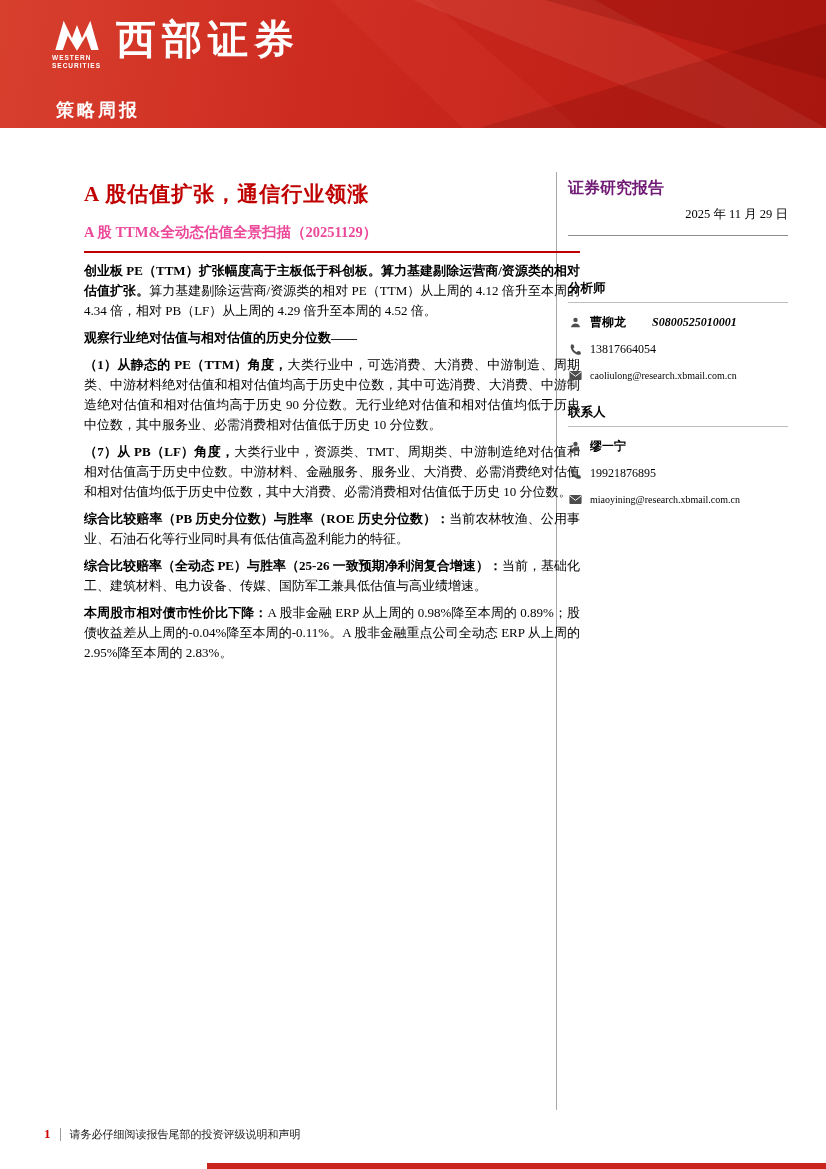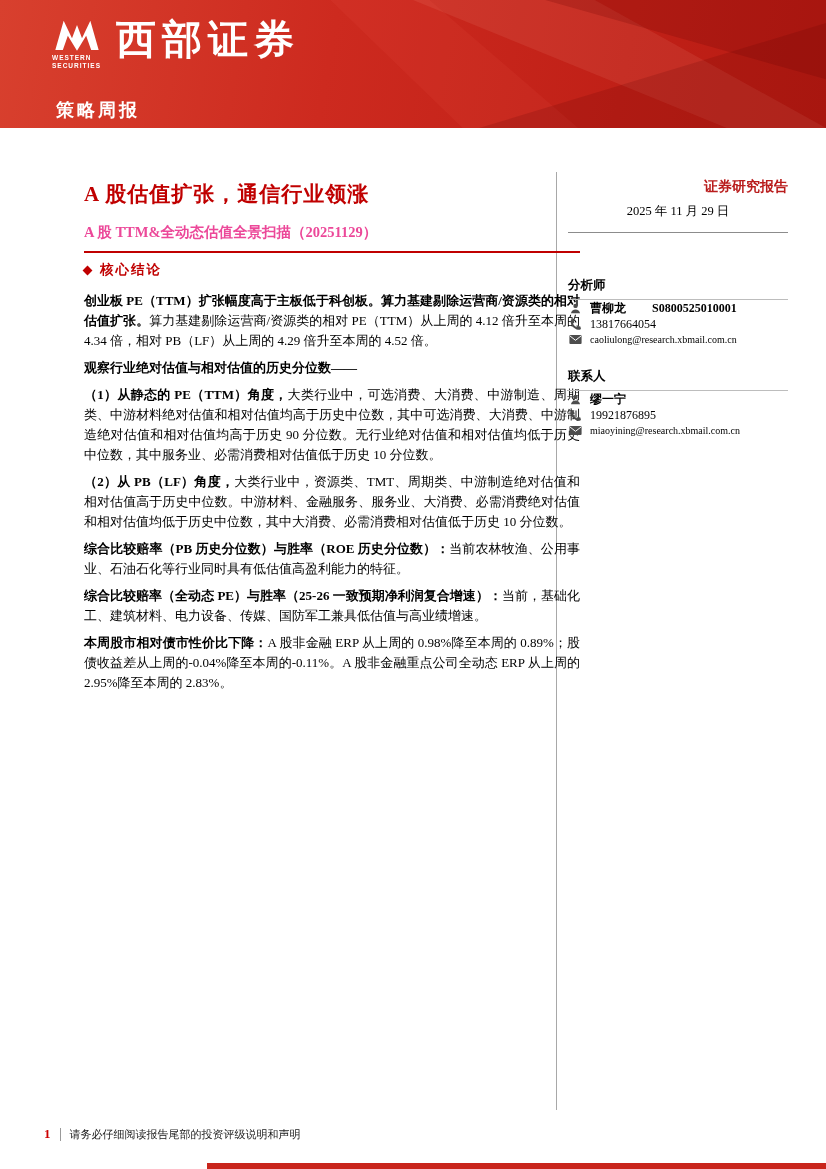--- a/index.html
+++ b/index.html
@@ -37,32 +37,32 @@
   .section-head { display:flex; align-items:center; gap:9px; color:#c00000;
     font-weight:bold; font-size:13.5px; letter-spacing:2px; margin:2px 0 12px 0; }
   .diamond { width:7px; height:7px; background:#c00000; transform:rotate(45deg); flex:0 0 auto; }
 
   .para { font-size:13px; line-height:20px; text-align:justify; margin:0 0 7px 0; }
   .para b { font-weight:bold; }
 
   
   .side-col { position:absolute; left:568px; top:178px; width:220px;
     font-family:"Liberation Serif","DejaVu Serif",serif; }
-  .report-label { color:#b91c1c; font-weight:bold; font-size:14px; text-align:right; }
-  .report-date { font-size:12.5px; text-align:center; margin-top:7px; }
+  .report-label { color:#701a75; font-weight:bold; font-size:16px; }
+  .report-date { font-size:12.5px; text-align:right; margin-top:7px; }
   .hr { height:1px; background:#8c8c8c; margin-top:12px; }
   .hr.light { background:#bdbdbd; margin-top:5px; }
   .side-section-title { font-size:12.5px; font-weight:bold; margin-top:44px; }
   .side-section-title.second { margin-top:22px; }
-  .p-row { display:flex; align-items:center; gap:8px; font-size:12px; }
+  .p-row { display:flex; align-items:center; gap:8px; margin-top:11px; font-size:12px; }
   .p-row .icon { width:14px; height:14px; flex:0 0 auto; display:inline-flex;
     align-items:center; justify-content:center; }
   .p-row .icon svg { width:13px; height:13px; }
   .p-name { font-weight:bold; }
-  .p-cert { font-weight:bold; margin-left:18px; font-family:"Liberation Serif",serif; }
+  .p-cert { font-weight:bold; margin-left:18px; font-family:"Liberation Serif",serif;font-style:italic; }
   .p-email { font-size:10px; }
 
   
   .footer { position:absolute; left:44px; top:1126px; display:flex; align-items:center; gap:9px; }
   .page-num { color:#cc0000; font-weight:bold; font-size:13px; }
   .footer-divider { width:1px; height:13px; background:#9a9a9a; }
   .footer-text { font-size:11px; color:#1a1a1a; }
 
   .bottom-bar { position:absolute; left:207px; bottom:0; width:619px; height:6px; background:#c9251c; }
 </style>
@@ -90,29 +90,25 @@
 
   <div class="report-type">策略周报</div>
 </header>
 
 <div class="v-divider"></div>
 
 <main class="main-col">
   <h1 class="page-title">A 股估值扩张，通信行业领涨</h1>
   <h2 class="page-subtitle">A 股 TTM&amp;全动态估值全景扫描（20251129）</h2>
   <div class="red-rule"></div>
-  <div class="section-head">
-    <span class="diamond"></span>
-    <span>核心结论</span>
-  </div>
   <div id="paragraphs">
       <p class="para"><b>创业板 PE（TTM）扩张幅度高于主板低于科创板。算力基建剔除运营商/资源类的相对估值扩张。</b><span>算力基建剔除运营商/资源类的相对 PE（TTM）从上周的 4.12 倍升至本周的 4.34 倍，相对 PB（LF）从上周的 4.29 倍升至本周的 4.52 倍。</span></p>
       <p class="para"><b>观察行业绝对估值与相对估值的历史分位数——</b></p>
       <p class="para"><b>（1）从静态的 PE（TTM）角度，</b><span>大类行业中，可选消费、大消费、中游制造、周期类、中游材料绝对估值和相对估值均高于历史中位数，其中可选消费、大消费、中游制造绝对估值和相对估值均高于历史 90 分位数。无行业绝对估值和相对估值均低于历史中位数，其中服务业、必需消费相对估值低于历史 10 分位数。</span></p>
-      <p class="para"><b>（2）从 PB（LF）角度，</b><span>大类行业中，资源类、TMT、周期类、中游制造绝对估值和相对估值高于历史中位数。中游材料、金融服务、服务业、大消费、必需消费绝对估值和相对估值均低于历史中位数，其中大消费、必需消费相对估值低于历史 10 分位数。</span></p>
+      <p class="para"><b>（7）从 PB（LF）角度，</b><span>大类行业中，资源类、TMT、周期类、中游制造绝对估值和相对估值高于历史中位数。中游材料、金融服务、服务业、大消费、必需消费绝对估值和相对估值均低于历史中位数，其中大消费、必需消费相对估值低于历史 10 分位数。</span></p>
       <p class="para"><b>综合比较赔率（PB 历史分位数）与胜率（ROE 历史分位数）：</b><span>当前农林牧渔、公用事业、石油石化等行业同时具有低估值高盈利能力的特征。</span></p>
       <p class="para"><b>综合比较赔率（全动态 PE）与胜率（25-26 一致预期净利润复合增速）：</b><span>当前，基础化工、建筑材料、电力设备、传媒、国防军工兼具低估值与高业绩增速。</span></p>
       <p class="para"><b>本周股市相对债市性价比下降：</b><span>A 股非金融 ERP 从上周的 0.98%降至本周的 0.89%；股债收益差从上周的-0.04%降至本周的-0.11%。A 股非金融重点公司全动态 ERP 从上周的 2.95%降至本周的 2.83%。</span></p>
     </div>
 </main>
 
 <aside class="side-col">
   <div class="report-label">证券研究报告</div>
   <div class="report-date">2025 年 11 月 29 日</div>
   <div class="hr"></div>

